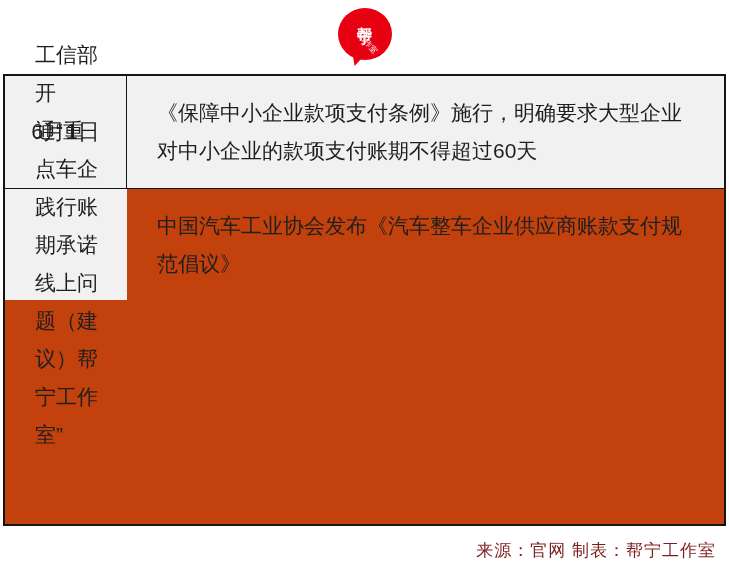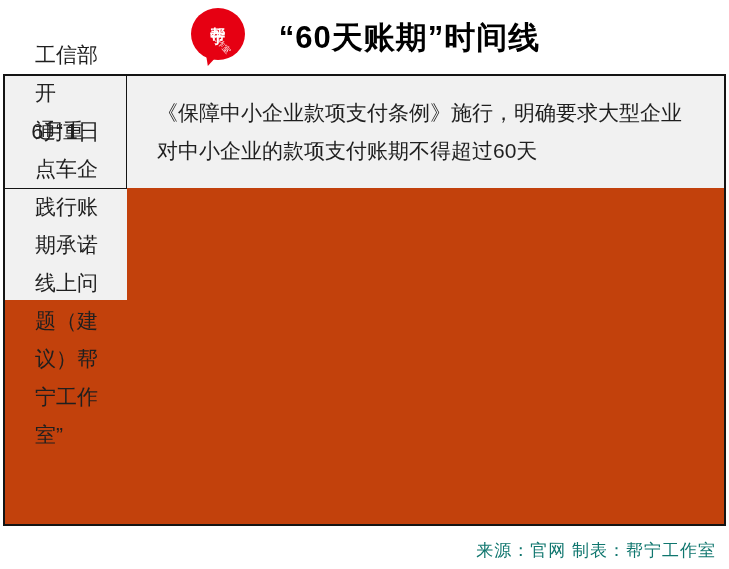--- a/index.html
+++ b/index.html
@@ -114,43 +114,43 @@
   }
   .shaded {
     background: #f1f1f1;
   }
 
   
   .footer {
     text-align: right;
     padding: 13px 13px 0 0;
     font-size: 17px;
-    color: #0f766e;
+    color: #7f1d1d;
     letter-spacing: 1px;
   }
 </style>
 </head>
 <body>
 
 <div class="page">
 
   <div class="header">
     <div class="logo">
       <div class="bubble"></div>
       <div class="logo-main">帮宁</div>
       <div class="logo-sub">工作室</div>
     </div>
-    <div class="title">“60天账期”时间线</div>
   </div>
 
   <div class="timeline-table">
 
     <div class="cell cell-date shaded">6月1日</div>
     <div class="cell cell-event shaded">《保障中小企业款项支付条例》施行，明确要求大型企业对中小企业的款项支付账期不得超过60天</div>
 
 
     <div class="cell cell-event rtop shaded">工信部开通“重点车企践行账期承诺线上问题（建议）帮宁工作室”</div>
 
+    <div class="cell cell-event rtop">中国汽车工业协会发布《汽车整车企业供应商账款支付规范倡议》</div>
   </div>
 
   <div class="footer">来源：官网 制表：帮宁工作室</div>
 
 </div>
 
 </body></html>

